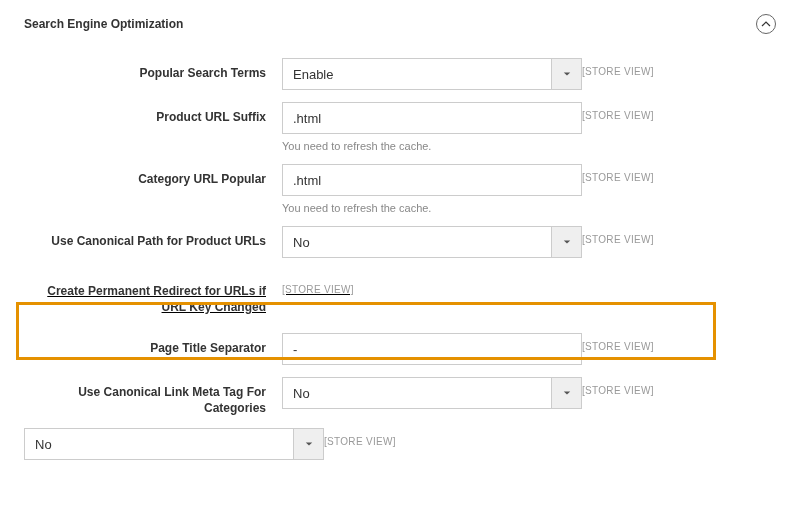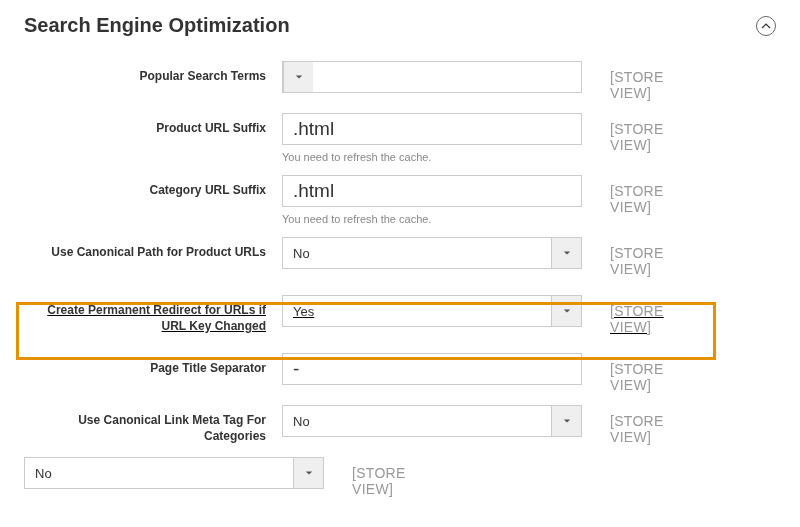--- a/index.html
+++ b/index.html
@@ -1,30 +1,30 @@
 <!DOCTYPE html>
 <html><head>
 <meta charset="utf-8">
 <style>
 * { box-sizing: border-box; margin: 0; padding: 0; }
 body { font-family: Arial, Helvetica, sans-serif; background: #fff; width: 800px; height: 527px; overflow: hidden; position: relative; }
 .section-header { display: flex; justify-content: space-between; align-items: center; padding: 14px 24px 14px 24px; }
-.section-title { font-size: 20px; font-weight: bold; color: #333; }
+.section-title { font-size: 12px; font-weight: bold; color: #333; }
 .collapse-btn { width: 20px; height: 20px; border: 1px solid #666; border-radius: 50%; display: flex; align-items: center; justify-content: center; cursor: pointer; background: #fff; }
 .collapse-btn svg { width: 10px; height: 10px; }
 .form-area { padding: 10px 24px 0 24px; }
 .form-row { display: flex; align-items: flex-start; margin-bottom: 12px; position: relative; }
 .label-col { width: 258px; text-align: right; padding-right: 16px; padding-top: 8px; font-size: 12px; font-weight: 600; color: #333; line-height: 1.3; }
 .control-col { width: 300px; }
-.scope-col { width: 120px; padding-top: 8px; padding-left: 28px; font-size: 14px; color: #999; letter-spacing: 0.3px; }
+.scope-col { width: 120px; padding-top: 8px; font-size: 10px; color: #999; letter-spacing: 0.3px; }
 .select-wrap { position: relative; width: 100%; height: 32px; border: 1px solid #ccc; background: #fff; display: flex; align-items: center; cursor: pointer; }
 .select-value { flex: 1; padding: 0 10px; font-size: 13px; color: #333; }
 .select-arrow { width: 30px; height: 100%; background: #efefef; border-left: 1px solid #ccc; display: flex; align-items: center; justify-content: center; }
 .select-arrow svg { width: 8px; height: 8px; fill: #555; }
-.text-input { width: 100%; height: 32px; border: 1px solid #ccc; padding: 0 10px; font-size: 19px; color: #333; background: #fff; }
+.text-input { width: 100%; height: 32px; border: 1px solid #ccc; padding: 0 10px; font-size: 13px; color: #333; background: #fff; }
 .helper-text { font-size: 11px; color: #888; margin-top: 6px; }
 .highlight-box { position: absolute; border: 3px solid #e59100; pointer-events: none; }
 </style>
 </head>
 <body>
 
 <div class="section-header">
   <div class="section-title">Search Engine Optimization</div>
   <div class="collapse-btn">
     <svg viewBox="0 0 10 10">
@@ -32,41 +32,42 @@
       </svg>
   </div>
 </div>
 
 <div class="form-area">
 
   <div class="form-row">
     <div class="label-col">Popular Search Terms</div>
     <div class="control-col">
       <div class="select-wrap">
+        <div class="select-value">Enable</div>
         <div class="select-arrow">
             <svg viewBox="0 0 10 10">
               <path d="M1 3 L5 7 L9 3 Z"></path>
             </svg>
           </div>
       </div>
     </div>
     <div class="scope-col">[STORE VIEW]</div>
   </div>
 
   <div class="form-row">
     <div class="label-col">Product URL Suffix</div>
     <div class="control-col">
       <input class="text-input" value=".html" style="">
       <div class="helper-text">You need to refresh the cache.</div>
     </div>
     <div class="scope-col">[STORE VIEW]</div>
   </div>
 
   <div class="form-row">
-    <div class="label-col">Category URL Suffix</div>
+    <div class="label-col">Category URL Popular</div>
     <div class="control-col">
       <input class="text-input" value=".html" style="">
       <div class="helper-text">You need to refresh the cache.</div>
     </div>
     <div class="scope-col">[STORE VIEW]</div>
   </div>
 
   <div class="form-row">
     <div class="label-col">Use Canonical Path for Product URLs</div>
     <div class="control-col">
@@ -77,30 +78,20 @@
               <path d="M1 3 L5 7 L9 3 Z"></path>
             </svg>
           </div>
       </div>
     </div>
     <div class="scope-col">[STORE VIEW]</div>
   </div>
 
   <div class="form-row" style="padding-top:6px; padding-bottom:6px;text-decoration:underline;">
     <div class="label-col">Create Permanent Redirect for URLs if URL Key Changed</div>
-    <div class="control-col">
-      <div class="select-wrap">
-        <div class="select-value">Yes</div>
-        <div class="select-arrow">
-            <svg viewBox="0 0 10 10">
-              <path d="M1 3 L5 7 L9 3 Z"></path>
-            </svg>
-          </div>
-      </div>
-    </div>
     <div class="scope-col">[STORE VIEW]</div>
   </div>
 
   <div class="form-row">
     <div class="label-col">Page Title Separator</div>
     <div class="control-col">
       <input class="text-input" value="-" style="">
     </div>
     <div class="scope-col">[STORE VIEW]</div>
   </div>

